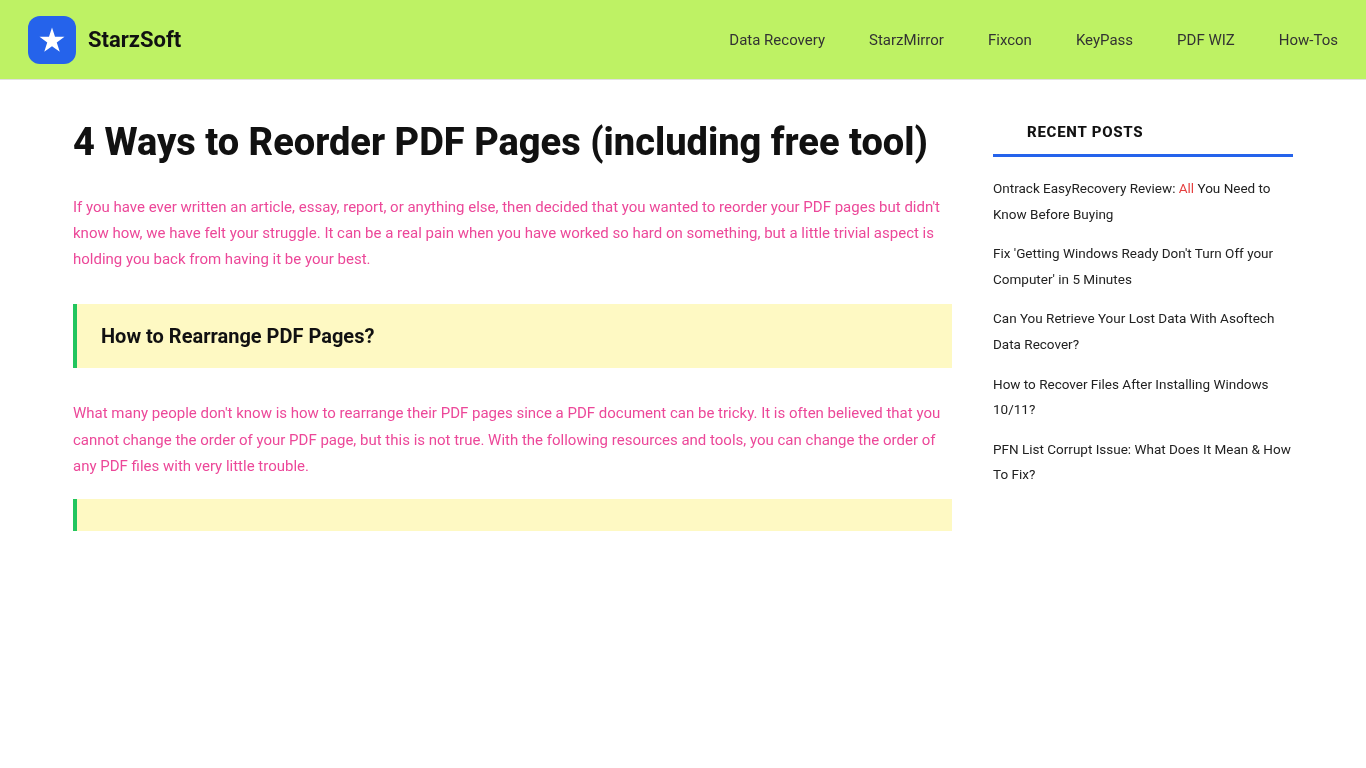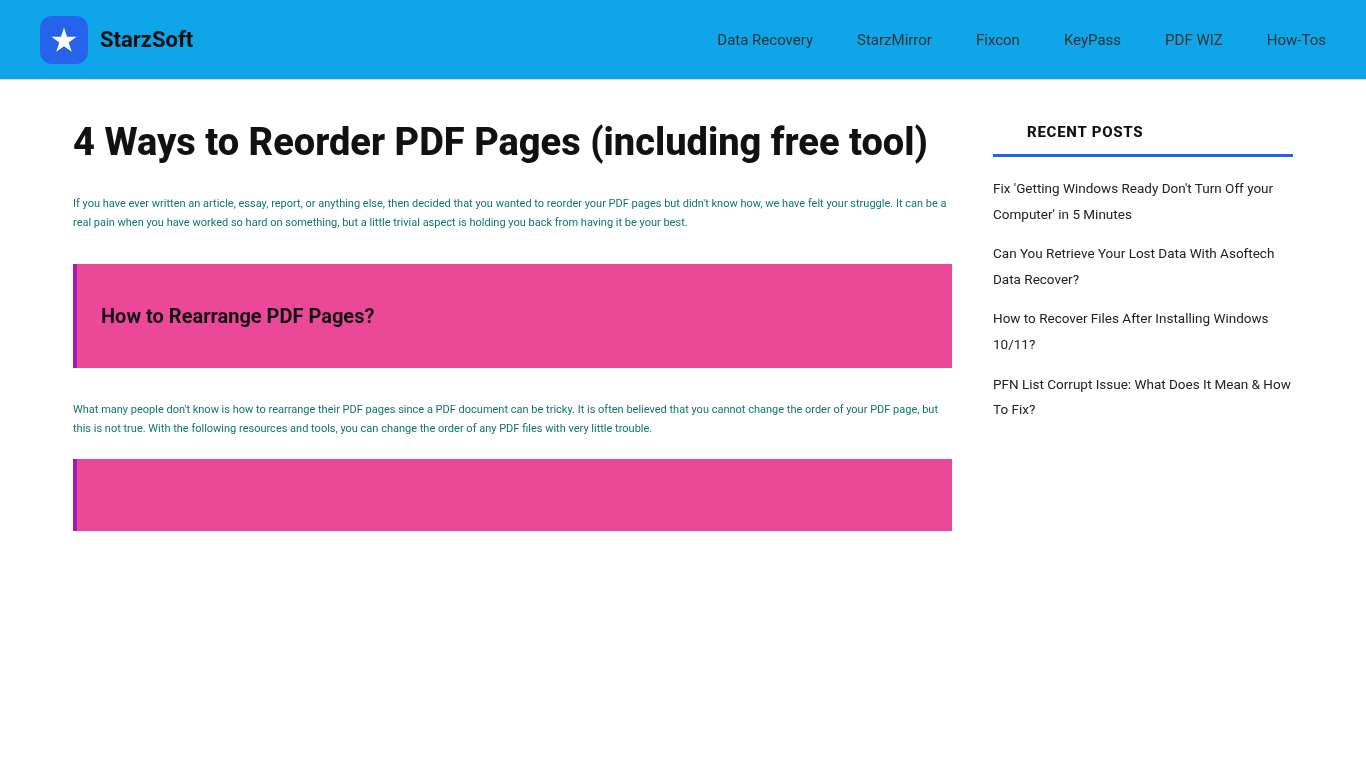--- a/index.html
+++ b/index.html
@@ -9,26 +9,26 @@
     }
     body {
       font-family: -apple-system, BlinkMacSystemFont, 'Segoe UI', Roboto, Arial, sans-serif;
       color: #333;
       background: #fff;
       font-size: 16px;
       line-height: 1.6;
     }
     header {
       border-bottom: 1px solid #e0e0e0;
-      padding: 0 40px;
+      padding: 0 28px;
       display: flex;
       align-items: center;
       justify-content: space-between;
       height: 80px;
-      background: #0ea5e9;
+      background: #bef264;
     }
     .logo-area {
       display: flex;
       align-items: center;
       gap: 12px;
     }
     .logo-icon {
       width: 48px;
       height: 48px;
       background: #2563eb;
@@ -74,29 +74,29 @@
       flex-shrink: 0;
     }
     h1.article-title {
       font-size: 38px;
       font-weight: 800;
       line-height: 1.2;
       color: #111;
       margin-bottom: 28px;
     }
     .article-body p {
-      font-size: 11px;
-      color: #0f766e;
+      font-size: 15px;
+      color: #ec4899;
       line-height: 1.75;
       margin-bottom: 20px;
     }
     .callout-box {
-      background: #ec4899;
-      border-left: 4px solid #a21caf;
-      padding: 36px 24px;
+      background: #fef9c3;
+      border-left: 4px solid #22c55e;
+      padding: 16px 24px;
       margin: 32px 0;
     }
     .callout-box h2 {
       font-size: 20px;
       font-weight: 700;
       color: #111;
     }
     .sidebar-recent-posts h3 {
       font-size: 15px;
       font-weight: 800;
@@ -168,20 +168,25 @@
     </div>
   </main>
 
   <aside class="sidebar">
     <div class="sidebar-recent-posts">
       <h3>RECENT POSTS</h3>
       <div class="sidebar-divider"></div>
       <ul>
         <li>
           <a href="#">
+            <span>Ontrack EasyRecovery Review: <span style="color:#e53e3e">All</span> You Need to Know Before Buying</span>
+          </a>
+        </li>
+        <li>
+          <a href="#">
             <span>Fix 'Getting Windows Ready Don't Turn Off your Computer' in 5 Minutes</span>
           </a>
         </li>
         <li>
           <a href="#">
             <span>Can You Retrieve Your Lost Data With Asoftech Data Recover?</span>
           </a>
         </li>
         <li>
           <a href="#">

